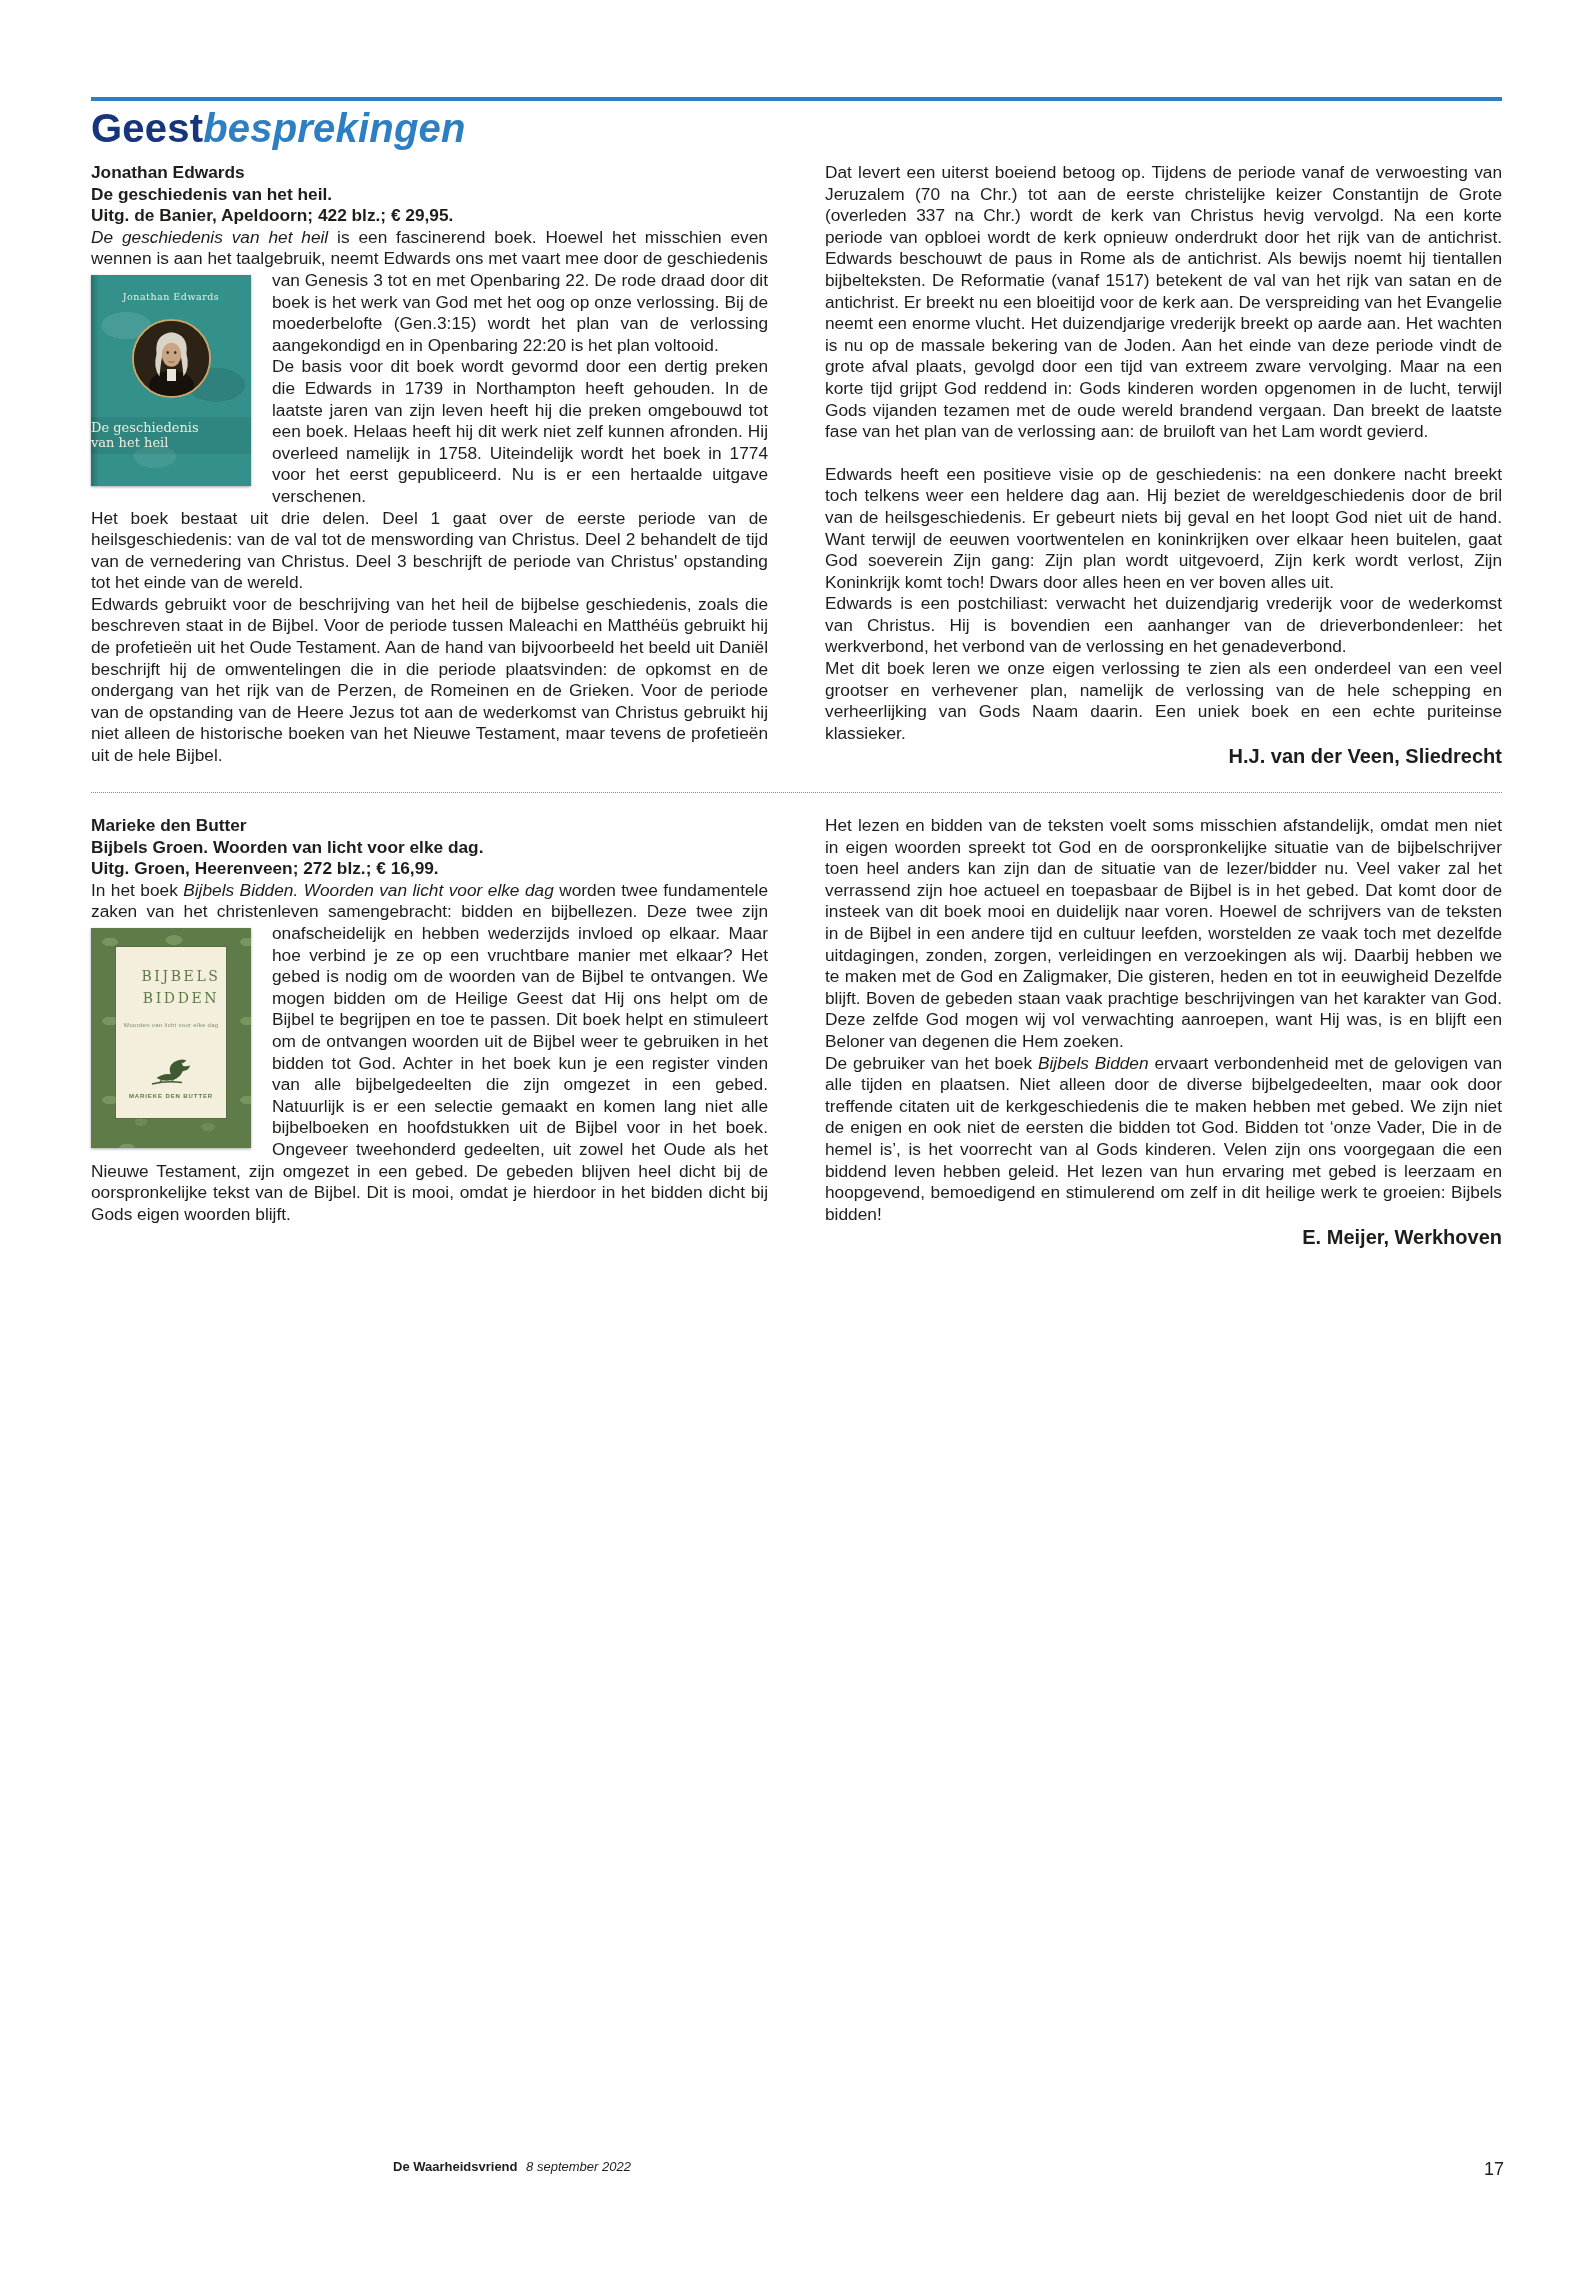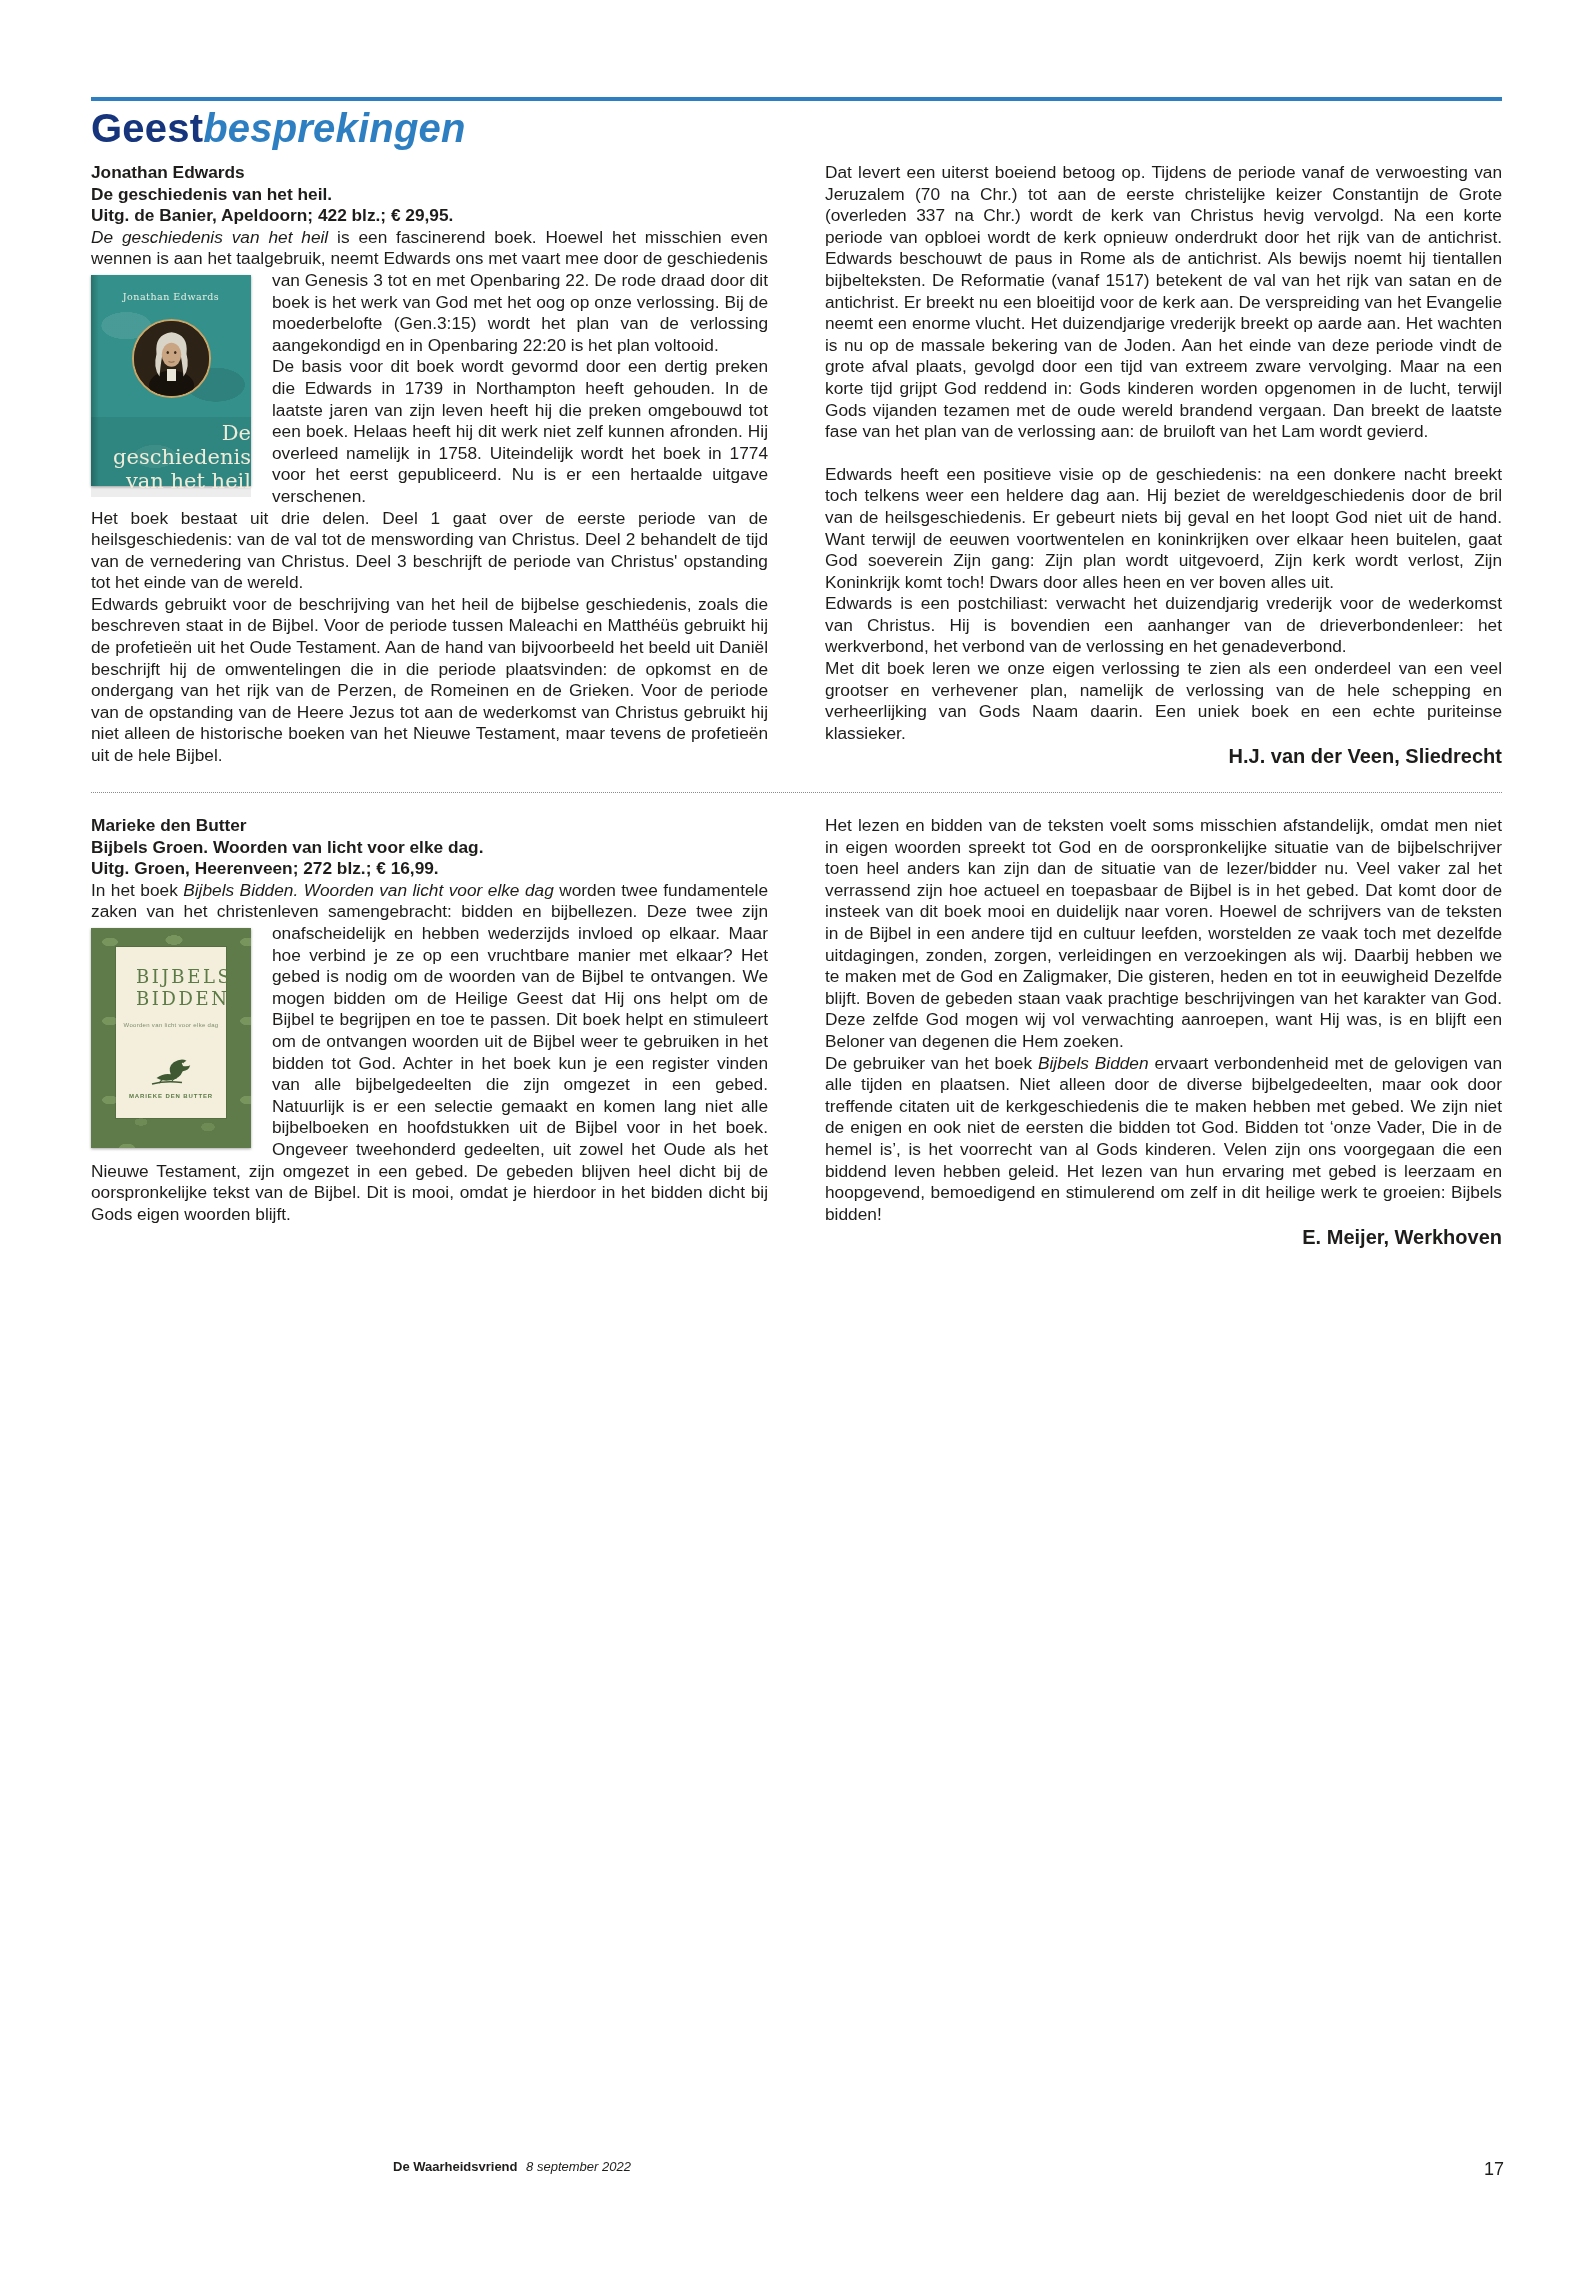--- a/index.html
+++ b/index.html
@@ -106,23 +106,23 @@
     border-radius: 50%;
     border: 2.6px solid #c9a567;
     overflow: hidden;
     background: #34281c;
   }
   .c1-portrait svg { display: block; width: 100%; height: 100%; }
   .c1-title {
     display: block;
     margin-top: 19px;
     padding: 3.5px 0;
-    text-align: right;
+    text-align: left;
     font-family: "DejaVu Serif", serif;
-    font-size: 21px;
+    font-size: 13px;
     line-height: 1.15;
     color: #efecda;
     background: rgba(0,0,0,0.07);
   }
   .c1-title span { display: block; }
 
   
   .cover2 {
     height: 220px;
     padding-top: 19px;
@@ -142,21 +142,21 @@
     width: 110px; height: 171px;
     margin: 0 auto;
     background: #f4efdd;
     position: relative;
     text-align: center;
     box-shadow: 0 0 0 0.9px rgba(0,0,0,0.12);
   }
   .c2-title {
     display: block;
     font-family: "DejaVu Serif", serif;
-    font-size: 18px;
+    font-size: 14px;
     letter-spacing: 2.6px;
     color: #5b7a46;
     margin-left: 20px;
   }
   .c2-title-1 { padding-top: 19px; }
   .c2-sub {
     display: block;
     margin-top: 6px;
     font-size: 6px;
     letter-spacing: 0.3px;

